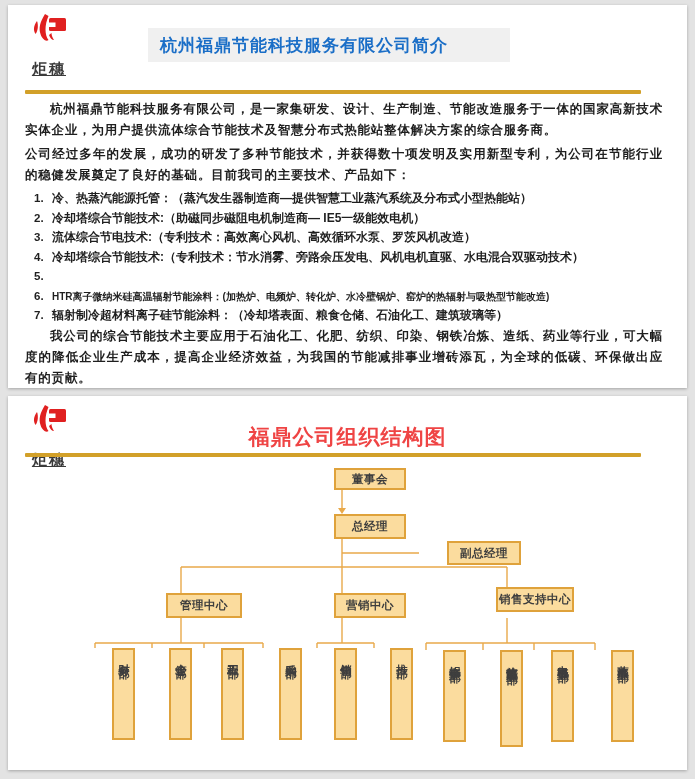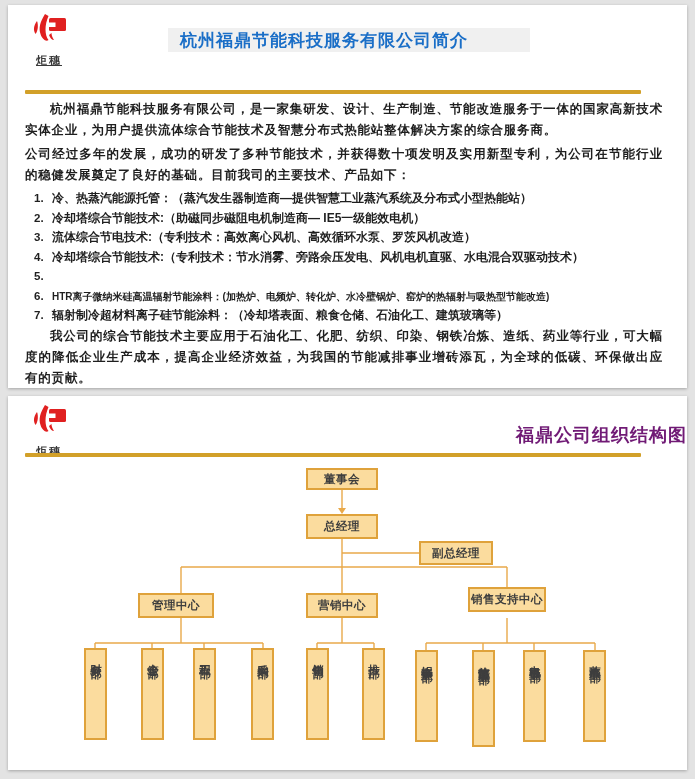--- a/index.html
+++ b/index.html
@@ -12,38 +12,38 @@
   .card{
     position:absolute;left:8px;width:679px;background:#ffffff;
     box-shadow:0 1px 3px rgba(0,0,0,0.28);
   }
   #card1{top:5px;height:383px;}
   #card2{top:396px;height:374px;}
 
   
   .logo{position:absolute;left:17px;top:8px;width:48px;text-align:center;}
   .logo svg{display:block;margin:0 auto;}
-  .logo-text{font-size:11px;font-weight:700;color:#3a3a3a;letter-spacing:2px;margin-top:6px;text-decoration:underline;}
+  .logo-text{font-size:15px;font-weight:700;color:#3a3a3a;letter-spacing:2px;margin-top:13px;text-decoration:underline;}
 
   
   .title-bar{
-    position:absolute;left:160px;top:23px;width:362px;height:24px;
+    position:absolute;left:140px;top:23px;width:362px;height:34px;
     background:#f0f0f0;display:flex;align-items:center;
   }
   .title-bar .t{
     padding-left:12px;font-size:17px;font-weight:700;color:#1a6ec7;letter-spacing:1px;
   }
   .gold-line{position:absolute;left:17px;width:616px;height:4px;background:#d2a029;border-radius:1px;}
   #card1 .gold-line{top:85px;}
   #card2 .gold-line{top:57px;}
 
   
   .title-center{
-    position:absolute;left:0;top:27px;width:100%;text-align:right;
-    font-size:18px;font-weight:700;color:#701a75;letter-spacing:1px;
+    position:absolute;left:0;top:27px;width:100%;text-align:center;
+    font-size:21px;font-weight:700;color:#ef4444;letter-spacing:1px;
   }
 
   
   .body-text{
     position:absolute;left:17px;top:94px;width:650px;
     color:#1f1f1f;font-weight:700;
   }
   .body-text p{
     margin:0 12px 3px 0;font-size:12.5px;line-height:21px;letter-spacing:0.8px;
     text-align:justify;
@@ -56,21 +56,21 @@
   .li-txt.small{font-size:10px;}
   .closing{margin-top:4px;}
 
   
   .chart{position:absolute;left:0;top:0;width:679px;height:374px;}
   .chart svg{position:absolute;left:0;top:0;}
   .node,.node-v{
     position:absolute;box-sizing:border-box;
     background:#fbdc9e;border:2px solid #dfa23b;
     color:#3e3e3e;font-weight:700;
-    display:flex;align-items:center;justify-content:center;
+    display:flex;align-items:center;justify-content:center;margin-left:28px;
   }
   .node{font-size:11.5px;letter-spacing:0.5px;}
   .node-v{
     font-size:11.5px;
     writing-mode:vertical-rl;text-orientation:upright;
     justify-content:flex-start;padding-top:5px;letter-spacing:1px;
   }
 </style>
 </head>
 <body>

